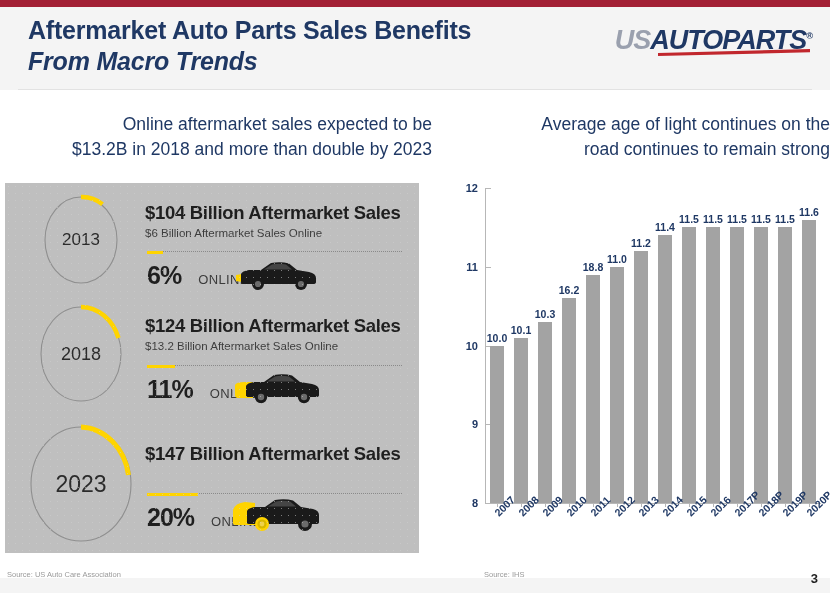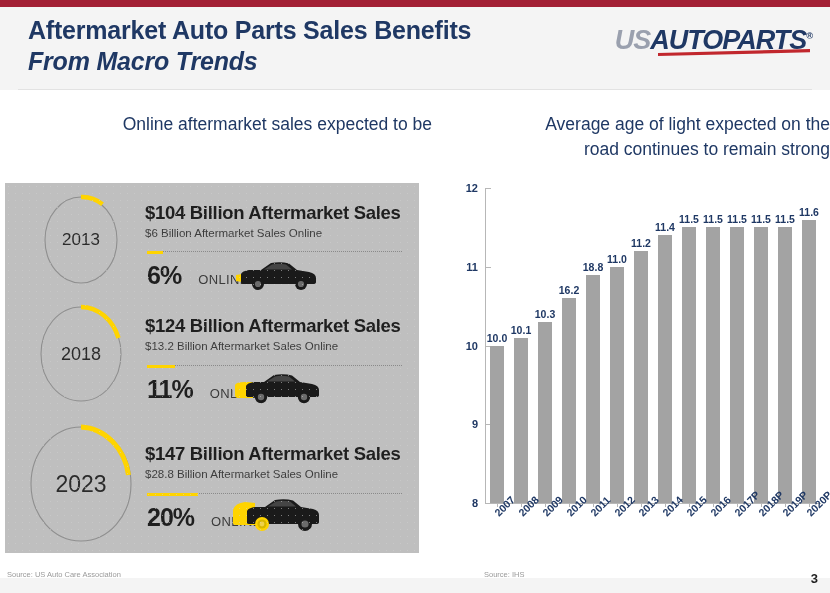--- a/index.html
+++ b/index.html
@@ -147,23 +147,24 @@
 
   <div class="logo">
     <div class="logo-word"><span class="logo-us">US</span><span class="logo-ap">AUTOPARTS</span><span class="logo-tm">®</span></div>
     <div class="logo-swoosh"></div>
   </div>
 </div>
 <div class="header-rule"></div>
 
 <div class="sec-head" id="left-head">
   <div>Online aftermarket sales expected to be</div>
+  <div>$13.2B in 2018 and more than double by 2023</div>
 </div>
 <div class="sec-head" id="right-head">
-  <div>Average age of light expected on the</div>
+  <div>Average age of light continues on the</div>
   <div>road continues to remain strong</div>
 </div>
 
 <div class="panel">
 
   <div class="row" id="row-2013">
     <div class="circle-wrap" id="circ-2013">
       <svg viewBox="0 0 76 90" width="76" height="90" aria-hidden="true">
         <ellipse cx="38" cy="45" rx="36" ry="43" fill="none" stroke="#8f8f8f" stroke-width="1.1"></ellipse>
         <path d="M38 2 A36 43 0 0 1 59.5 9.2" fill="none" stroke="#ffd400" stroke-width="4.5" stroke-linecap="butt"></path>
@@ -238,21 +239,20 @@
     <div class="circle-wrap" id="circ-2023">
       <svg viewBox="0 0 104 118" width="104" height="118" aria-hidden="true">
         <ellipse cx="52" cy="59" rx="50" ry="57" fill="none" stroke="#8f8f8f" stroke-width="1.1"></ellipse>
         <path d="M52 2 A50 57 0 0 1 99.5 50" fill="none" stroke="#ffd400" stroke-width="5" stroke-linecap="butt"></path>
       </svg>
       <div class="circle-year">2023</div>
     </div>
 
     <div class="txt" style="top:28px;">
       <div class="big">$147 Billion Aftermarket Sales</div>
-      <div class="sub">$28.8 Billion Aftermarket Sales Online</div>
     </div>
 
     <div class="bar-track" style="left:142px;top:78px;width:255px;">
       <div class="bar-fill" style="width:51px;"></div>
     </div>
 
     <div class="pct-line" style="left:142px;top:88px;">
       <span class="pct">20%</span>
       <span class="pct-lbl">ONLINE</span>
     </div>

